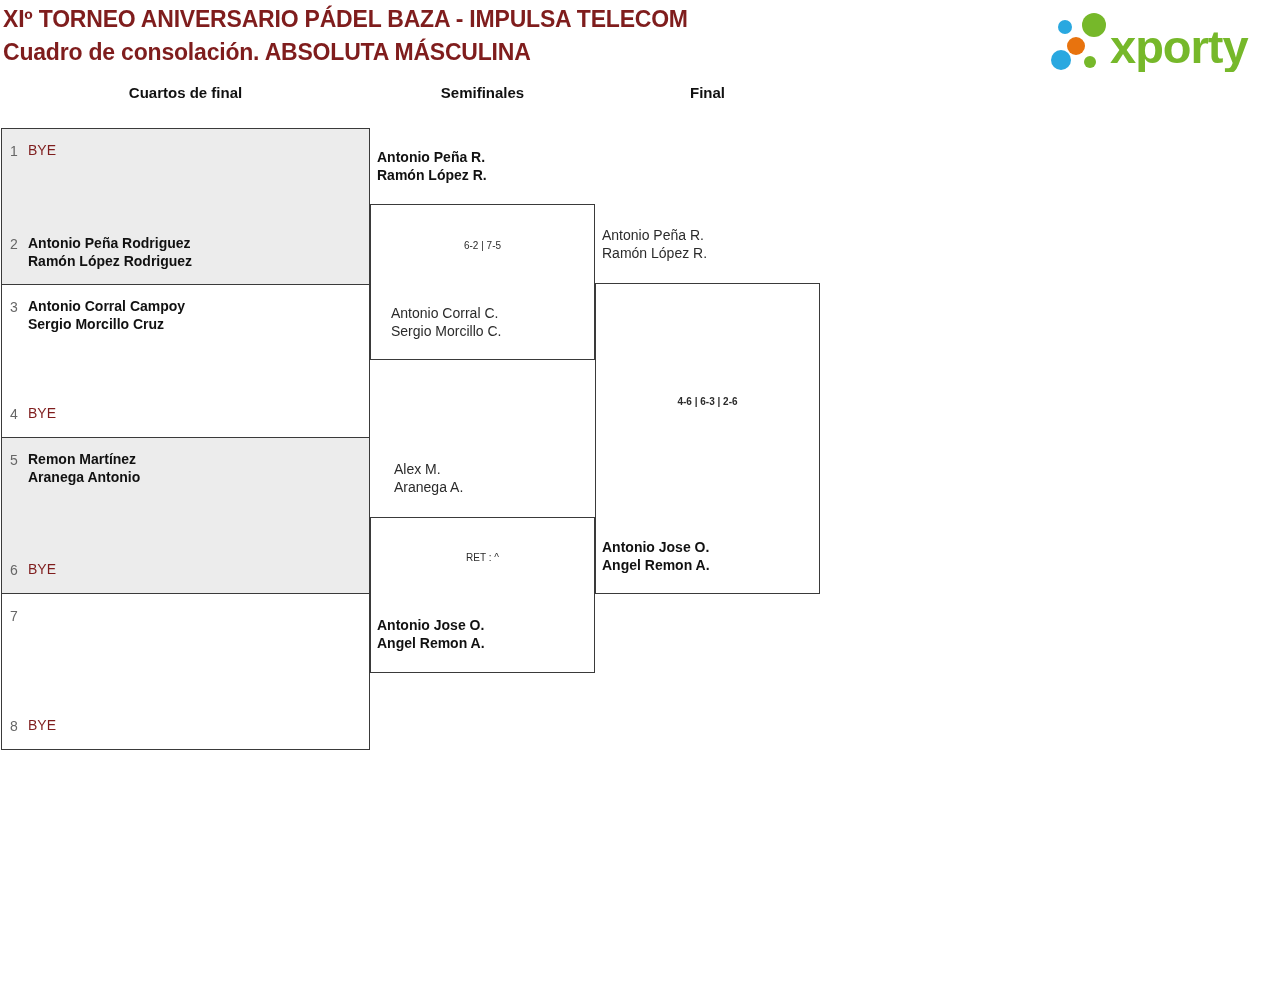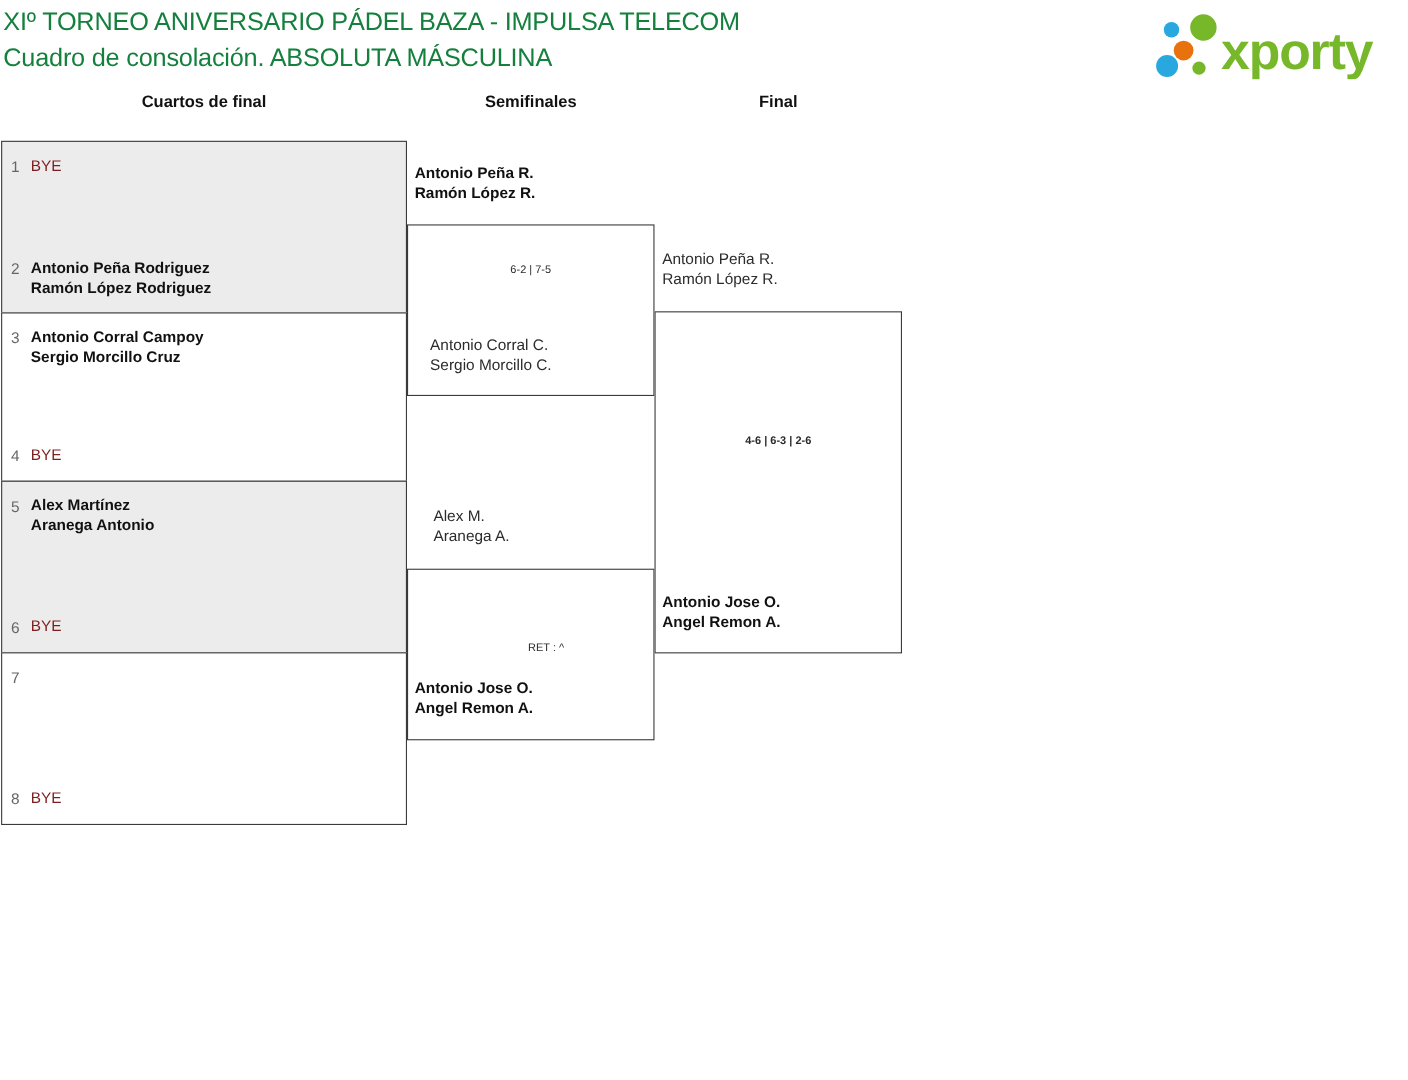--- a/index.html
+++ b/index.html
@@ -1,21 +1,21 @@
 <!DOCTYPE html>
 <html><head>
 <meta charset="utf-8">
 <style>
   * { margin:0; padding:0; box-sizing:border-box; }
   html,body { background:#ffffff; }
   body { font-family:"Liberation Sans", sans-serif; color:#222; }
   .canvas { position:relative; width:1280px; height:982px; background:#fff; overflow:hidden; }
 
   
-  .title { position:absolute; left:3px; top:3px; font-size:23px; font-weight:400; color:#15803d;
+  .title { position:absolute; left:3px; top:3px; font-size:23px; font-weight:700; color:#7f1d1d;
            line-height:33px; letter-spacing:-0.2px; white-space:nowrap; }
   .logo { position:absolute; right:6px; top:6px; cursor:pointer; }
 
   
   .round-header { position:absolute; top:84px; font-size:15px; font-weight:700; color:#111;
                   text-align:center; }
   .rh-qf { left:1px;   width:369px; }
   .rh-sf { left:370px; width:225px; }
   .rh-f  { left:595px; width:225px; }
 
@@ -94,21 +94,21 @@
       <span class="team">
         <span class="line">BYE</span>
       </span>
     </div>
   </div>
 
   <div class="box qf-box grey" style="top:437px;height:157px;">
     <div class="entrant">
       <span class="seed">5</span>
       <span class="team winner">
-        <span class="line">Alex Martínez</span>
+        <span class="line">Remon Martínez</span>
         <span class="line">Aranega Antonio</span>
       </span>
     </div>
     <div class="entrant">
       <span class="seed">6</span>
       <span class="team">
         <span class="line">BYE</span>
       </span>
     </div>
   </div>
@@ -136,21 +136,21 @@
   <div class="score" style="left:370px;top:237px;">6-2 | 7-5</div>
   <div class="team-label" style="left:377px;top:304px;margin-left:14px;">
     <span class="line">Antonio Corral C.</span>
     <span class="line">Sergio Morcillo C.</span>
   </div>
 
   <div class="team-label" style="left:377px;top:460px;margin-left:17px;">
     <span class="line">Alex M.</span>
     <span class="line">Aranega A.</span>
   </div>
-  <div class="score" style="left:384px;top:549px;margin-top:32px;">RET : ^</div>
+  <div class="score" style="left:370px;top:549px;">RET : ^</div>
   <div class="team-label winner" style="left:377px;top:616px;">
     <span class="line">Antonio Jose O.</span>
     <span class="line">Angel Remon A.</span>
   </div>
 
   <div class="team-label" style="left:602px;top:226px;">
     <span class="line">Antonio Peña R.</span>
     <span class="line">Ramón López R.</span>
   </div>
   <div class="score" style="left:595px;top:393px;font-weight:bold;">4-6 | 6-3 | 2-6</div>

